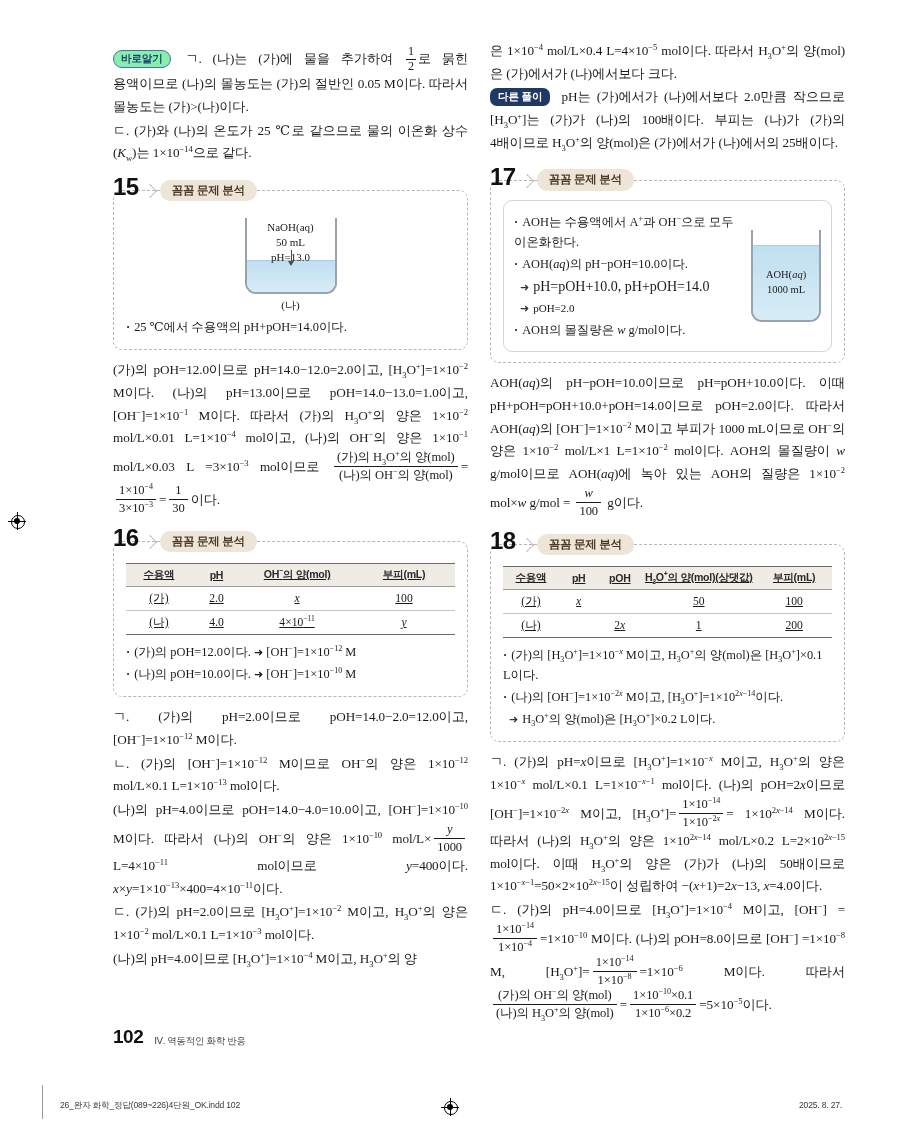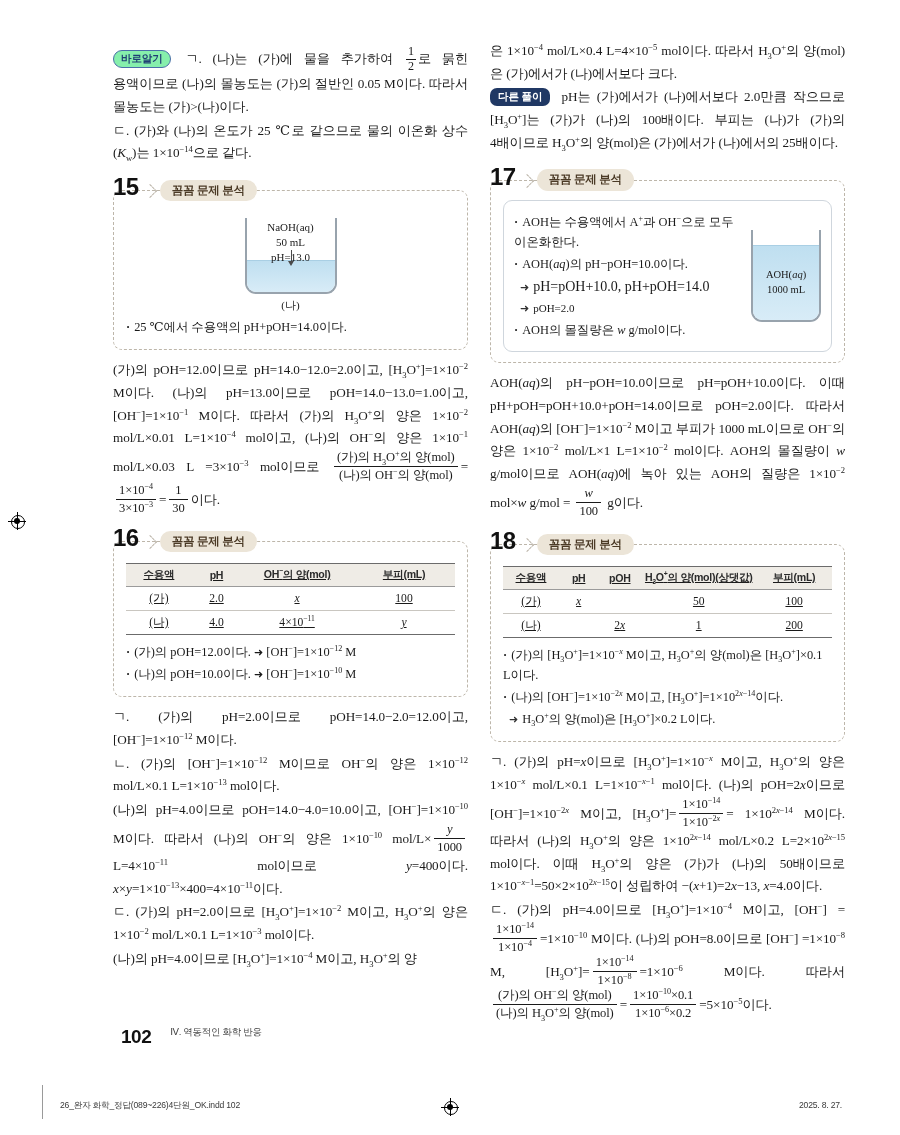--- a/index.html
+++ b/index.html
@@ -169,21 +169,21 @@
     position:relative;width:70px;height:92px;
   }
   .beaker17 .bk-wall{width:70px;height:92px;}
   .beaker17 .bk-liquid{height:74px;}
   .b17-text{
     position:absolute;left:0;right:0;top:38px;text-align:center;
     font-size:10.5px;line-height:1.4;color:#1a1a1a;
   }
 
   
-  .folio{position:absolute;left:121px;top:1026px;display:flex;align-items:flex-start;gap:19px;}
+  .folio{position:absolute;left:113px;top:1026px;display:flex;align-items:flex-end;gap:11px;}
   .folio .pg{
     font-family:"Liberation Sans","DejaVu Sans",sans-serif;
     font-weight:bold;font-size:19px;color:#111;letter-spacing:-0.5px;
   }
   .folio .chap{
     font-family:"Liberation Sans","DejaVu Sans",sans-serif;
     font-size:9.5px;color:#444;letter-spacing:-0.3px;
   }
   .pl-left{
     position:absolute;left:60px;top:1100px;

